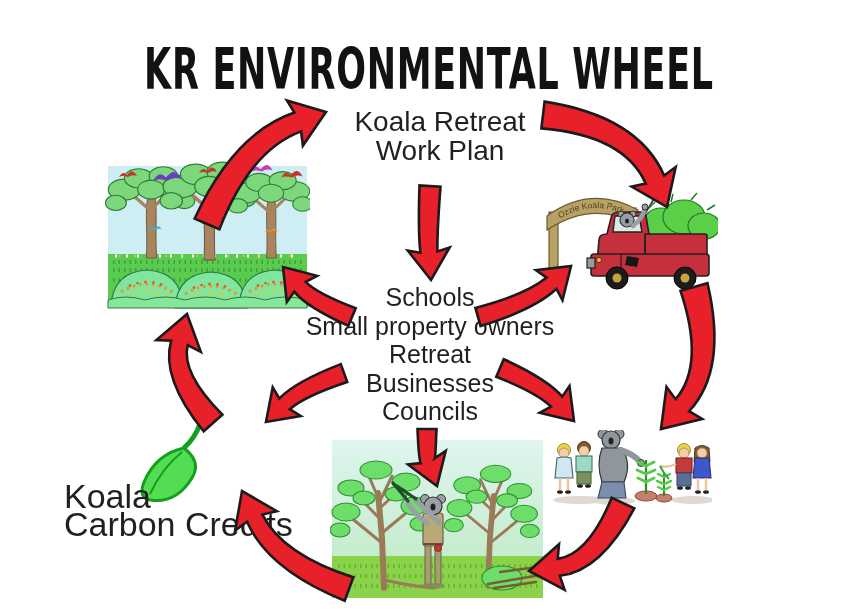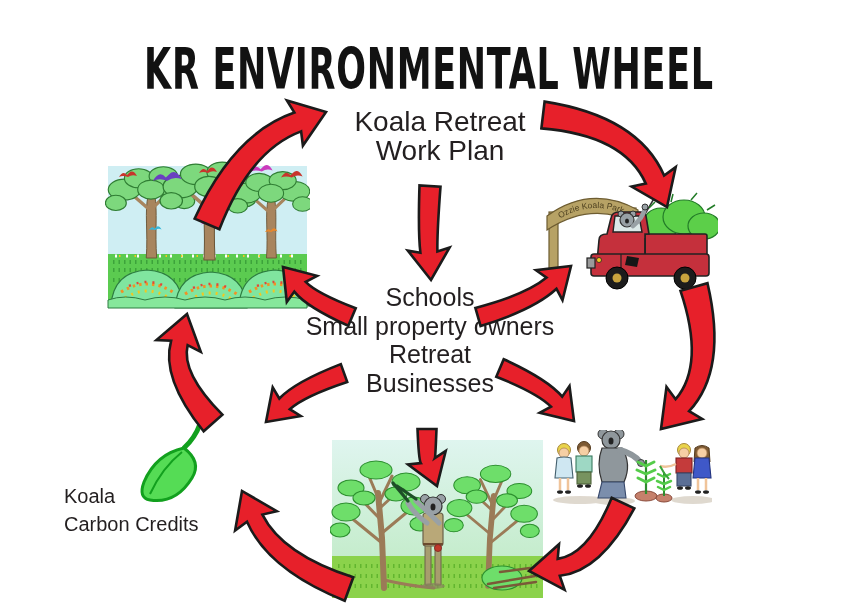--- a/index.html
+++ b/index.html
@@ -7,21 +7,21 @@
           font-family:"Liberation Sans",sans-serif;color:#231f20;margin:0 auto;}
   .abs{position:absolute;}
   .title{left:0;top:36px;width:100%;text-align:center;}
   .title span{display:inline-block;font-family:"DejaVu Sans",sans-serif;font-weight:800;
               font-size:50px;letter-spacing:1px;transform:scale(.70,1.15);
               transform-origin:center top;white-space:nowrap;color:#121212;}
   .workplan{left:330px;top:107px;width:220px;text-align:center;
             font-size:28px;line-height:29px;color:#231f20;}
   .stakeholders{left:257px;top:283px;width:346px;text-align:center;
                 font-size:25px;line-height:28.5px;color:#231f20;}
-  .credits{left:64px;top:482px;font-size:20px;line-height:28px;color:#231f20;}
+  .credits{left:64px;top:482px;font-size:34px;line-height:28px;color:#231f20;}
   svg.illus{position:absolute;}
   .overlay{position:absolute;left:0;top:0;width:858px;height:614px;pointer-events:none;}
 </style>
 </head>
 <body>
 
 <div class="canvas">
 
   <div class="abs title">
     <span>KR ENVIRONMENTAL WHEEL</span>
@@ -119,20 +119,21 @@
       <circle cx="98" cy="80" r="11" fill="#1c1c1c" stroke="#000" stroke-width="1"></circle>
       <circle cx="98" cy="80" r="4.5" fill="#c9a43e"></circle>
     </g>
   </svg>
 
   <div class="abs stakeholders">
     <div>Schools</div>
     <div>Small property owners</div>
     <div>Retreat</div>
     <div>Businesses</div>
+    <div>Councils</div>
   </div>
 
   <svg class="illus" style="left:550px;top:430px" width="162" height="84" viewBox="0 0 162 84" xmlns="http://www.w3.org/2000/svg">
     <g fill="#d8d0c4" opacity="0.8">
       <ellipse cx="30" cy="70" rx="27" ry="4"></ellipse>
       <ellipse cx="64" cy="71" rx="21" ry="4"></ellipse>
       <ellipse cx="143" cy="70" rx="22" ry="4"></ellipse>
     </g>
     <g>
       <g transform="translate(14,22)">

